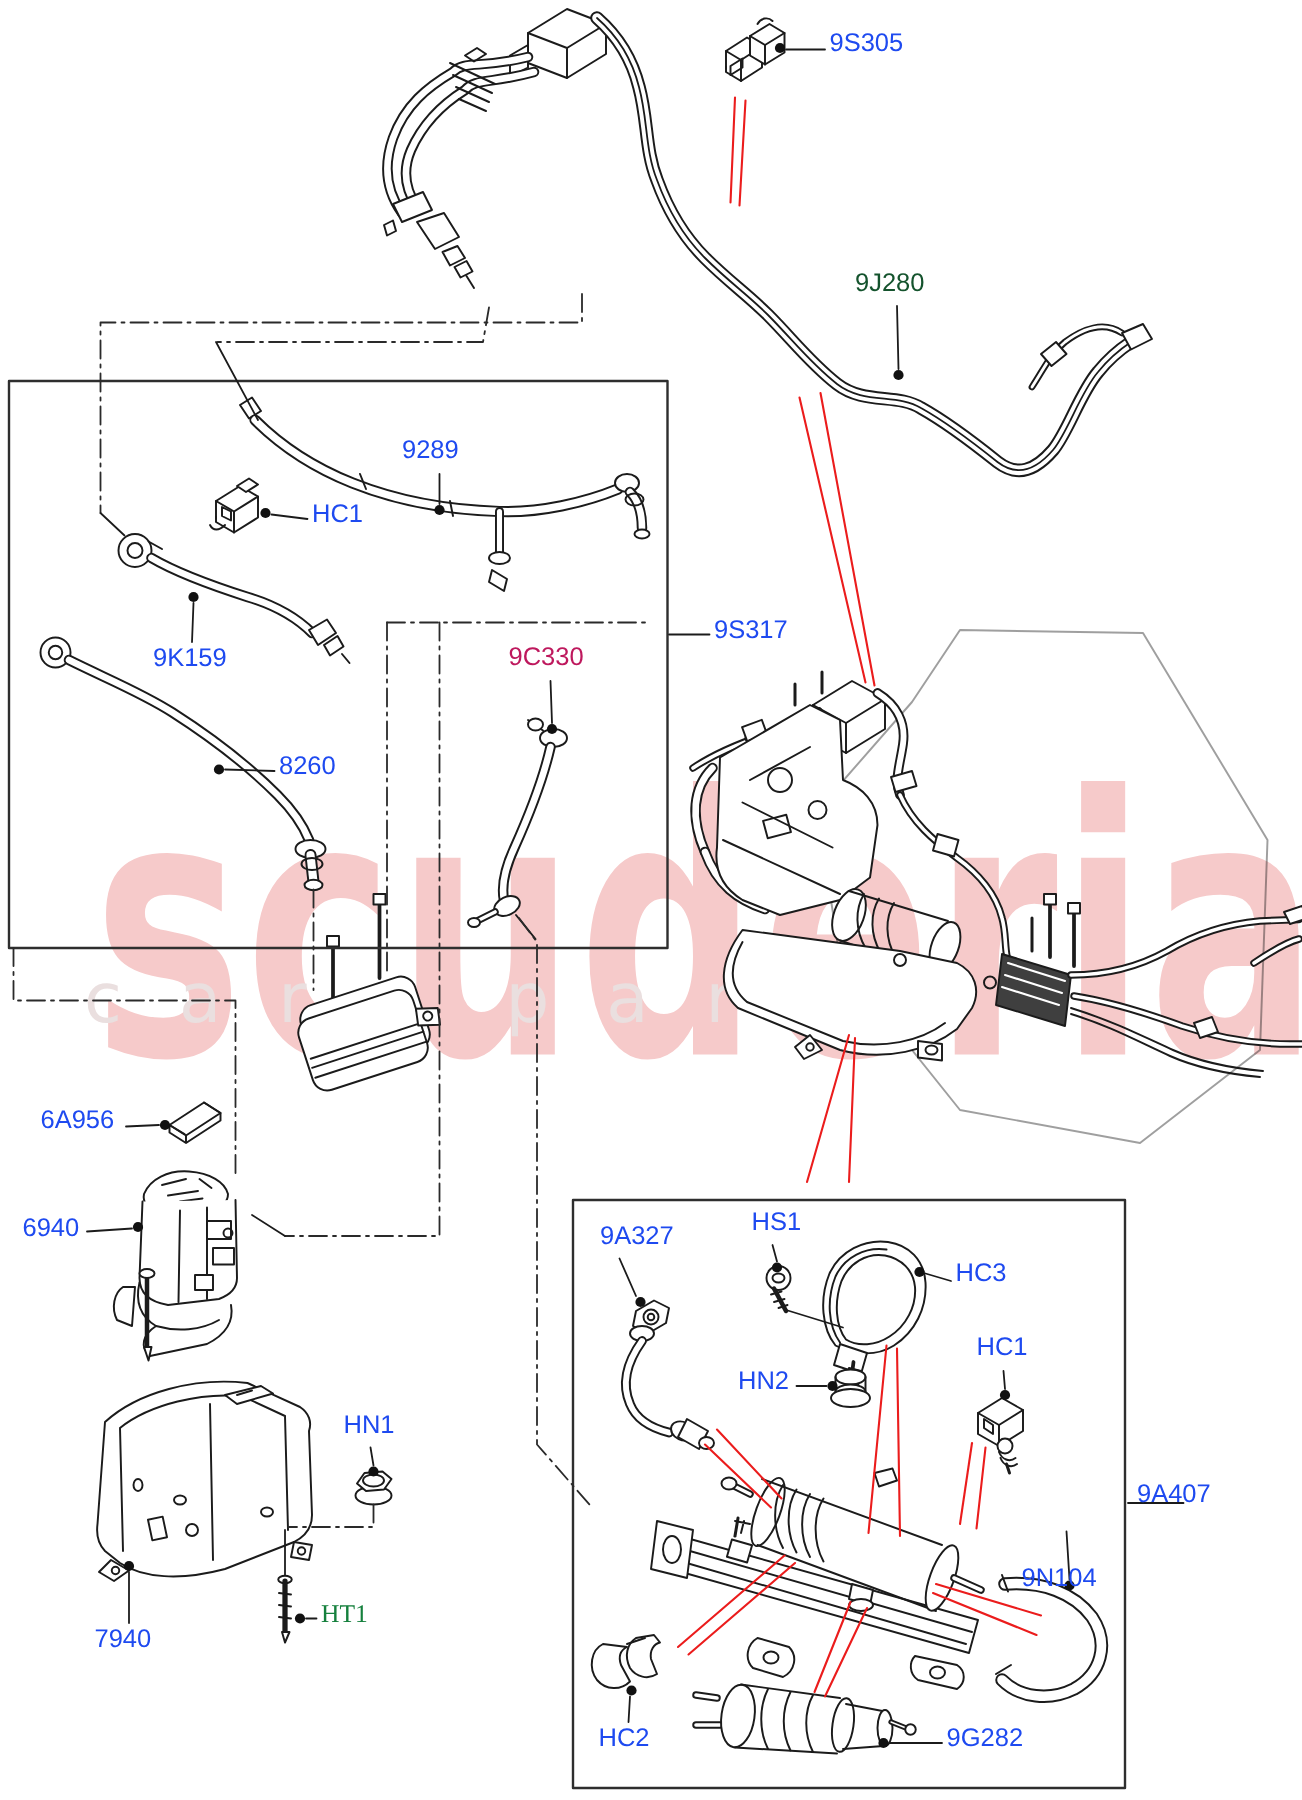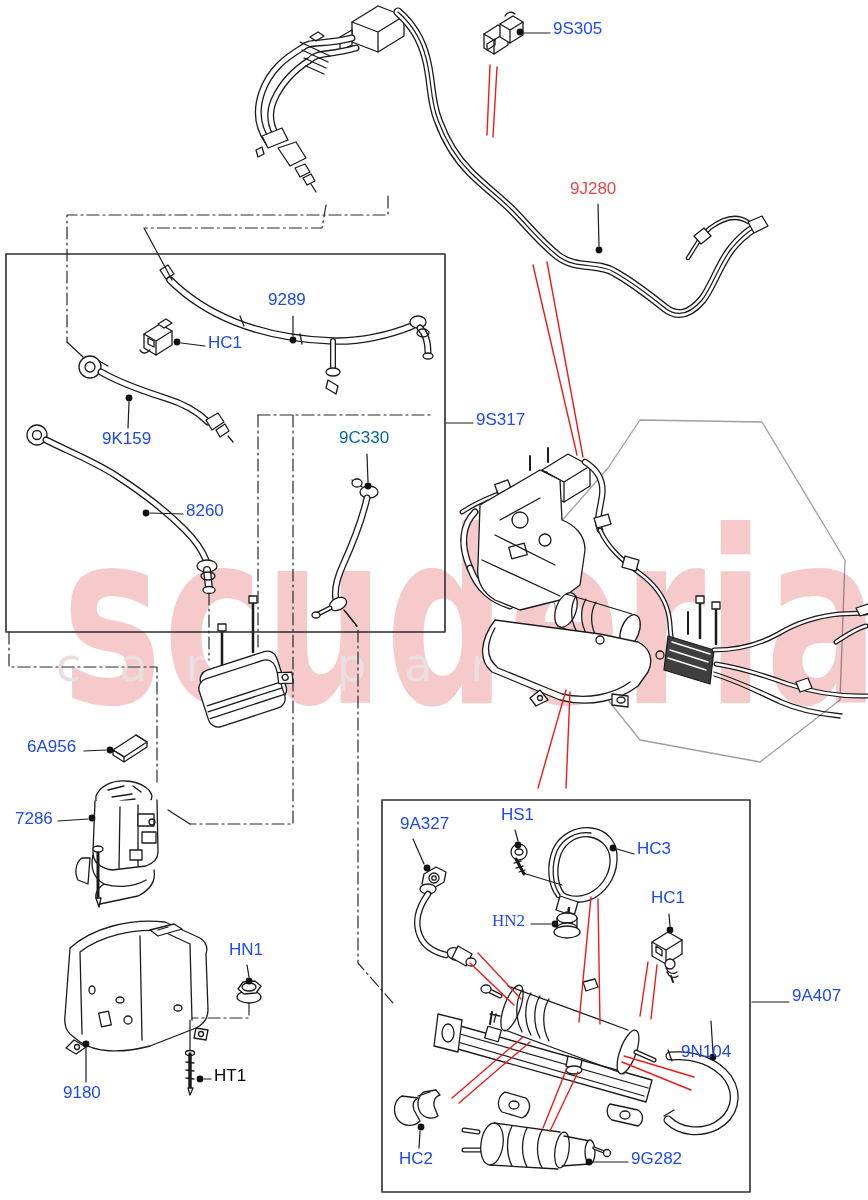--- a/index.html
+++ b/index.html
@@ -439,35 +439,35 @@
         <circle cx="555" cy="924" r="3.4" style="fill:#111;stroke:none"></circle>
         <circle cx="670" cy="930" r="3.4" style="fill:#111;stroke:none"></circle>
         <circle cx="713" cy="1057" r="3.4" style="fill:#111;stroke:none"></circle>
         <circle cx="421" cy="1127" r="3.4" style="fill:#111;stroke:none"></circle>
         <circle cx="589" cy="1162" r="3.4" style="fill:#111;stroke:none"></circle>
       </g>
   </svg>
 
   <div id="labels">
       <div class="part-label" style="left: 553px; top: 20px; color: rgb(30, 74, 240);">9S305</div>
-      <div class="part-label" style="left: 570px; top: 180px; color: #ef4444; text-align: right;">9J280</div>
+      <div class="part-label" style="left: 570px; top: 180px; color: #14532d; text-align: right;">9J280</div>
       <div class="part-label" style="left: 268px; top: 291px; color: rgb(30, 74, 240); text-align: right;">9289</div>
       <div class="part-label" style="left: 208px; top: 334px; color: rgb(30, 74, 240);">HC1</div>
       <div class="part-label" style="left: 102px; top: 430px; color: rgb(30, 74, 240);">9K159</div>
       <div class="part-label" style="left: 186px; top: 502px; color: rgb(30, 74, 240);">8260</div>
-      <div class="part-label" style="left: 339px; top: 429px; color: #0369a1;">9C330</div>
+      <div class="part-label" style="left: 339px; top: 429px; color: #be185d;">9C330</div>
       <div class="part-label" style="left: 476px; top: 411px; color: rgb(30, 74, 240);">9S317</div>
       <div class="part-label" style="left: 27px; top: 738px; color: rgb(30, 74, 240);">6A956</div>
-      <div class="part-label" style="left: 15px; top: 810px; color: rgb(30, 74, 240);">7286</div>
+      <div class="part-label" style="left: 15px; top: 810px; color: rgb(30, 74, 240);">6940</div>
       <div class="part-label" style="left: 229px; top: 941px; color: rgb(30, 74, 240); text-align: right;">HN1</div>
-      <div class="part-label" style="left: 63px; top: 1084px; color: rgb(30, 74, 240);">9180</div>
-      <div class="part-label" style="left: 214px; top: 1067px; color: #000000;">HT1</div>
+      <div class="part-label" style="left: 63px; top: 1084px; color: rgb(30, 74, 240);">7940</div>
+      <div class="part-label" style="left: 214px; top: 1067px; color: #15803d; font-family: Liberation Serif, serif;">HT1</div>
       <div class="part-label" style="left: 400px; top: 815px; color: rgb(30, 74, 240);">9A327</div>
       <div class="part-label" style="left: 501px; top: 806px; color: rgb(30, 74, 240);">HS1</div>
       <div class="part-label" style="left: 637px; top: 840px; color: rgb(30, 74, 240);">HC3</div>
-      <div class="part-label" style="left: 492px; top: 912px; color: rgb(30, 74, 240); font-family: Liberation Serif, serif;">HN2</div>
+      <div class="part-label" style="left: 492px; top: 912px; color: rgb(30, 74, 240);">HN2</div>
       <div class="part-label" style="left: 651px; top: 889px; color: rgb(30, 74, 240);">HC1</div>
       <div class="part-label" style="left: 681px; top: 1043px; color: rgb(30, 74, 240);">9N104</div>
       <div class="part-label" style="left: 399px; top: 1150px; color: rgb(30, 74, 240);">HC2</div>
       <div class="part-label" style="left: 631px; top: 1150px; color: rgb(30, 74, 240); text-align: right;">9G282</div>
-      <div class="part-label" style="left: 792px; top: 987px; color: rgb(30, 74, 240);">9A407</div>
+      <div class="part-label" style="left: 758px; top: 987px; color: rgb(30, 74, 240);">9A407</div>
     </div>
 </div>
 
 </body></html>

